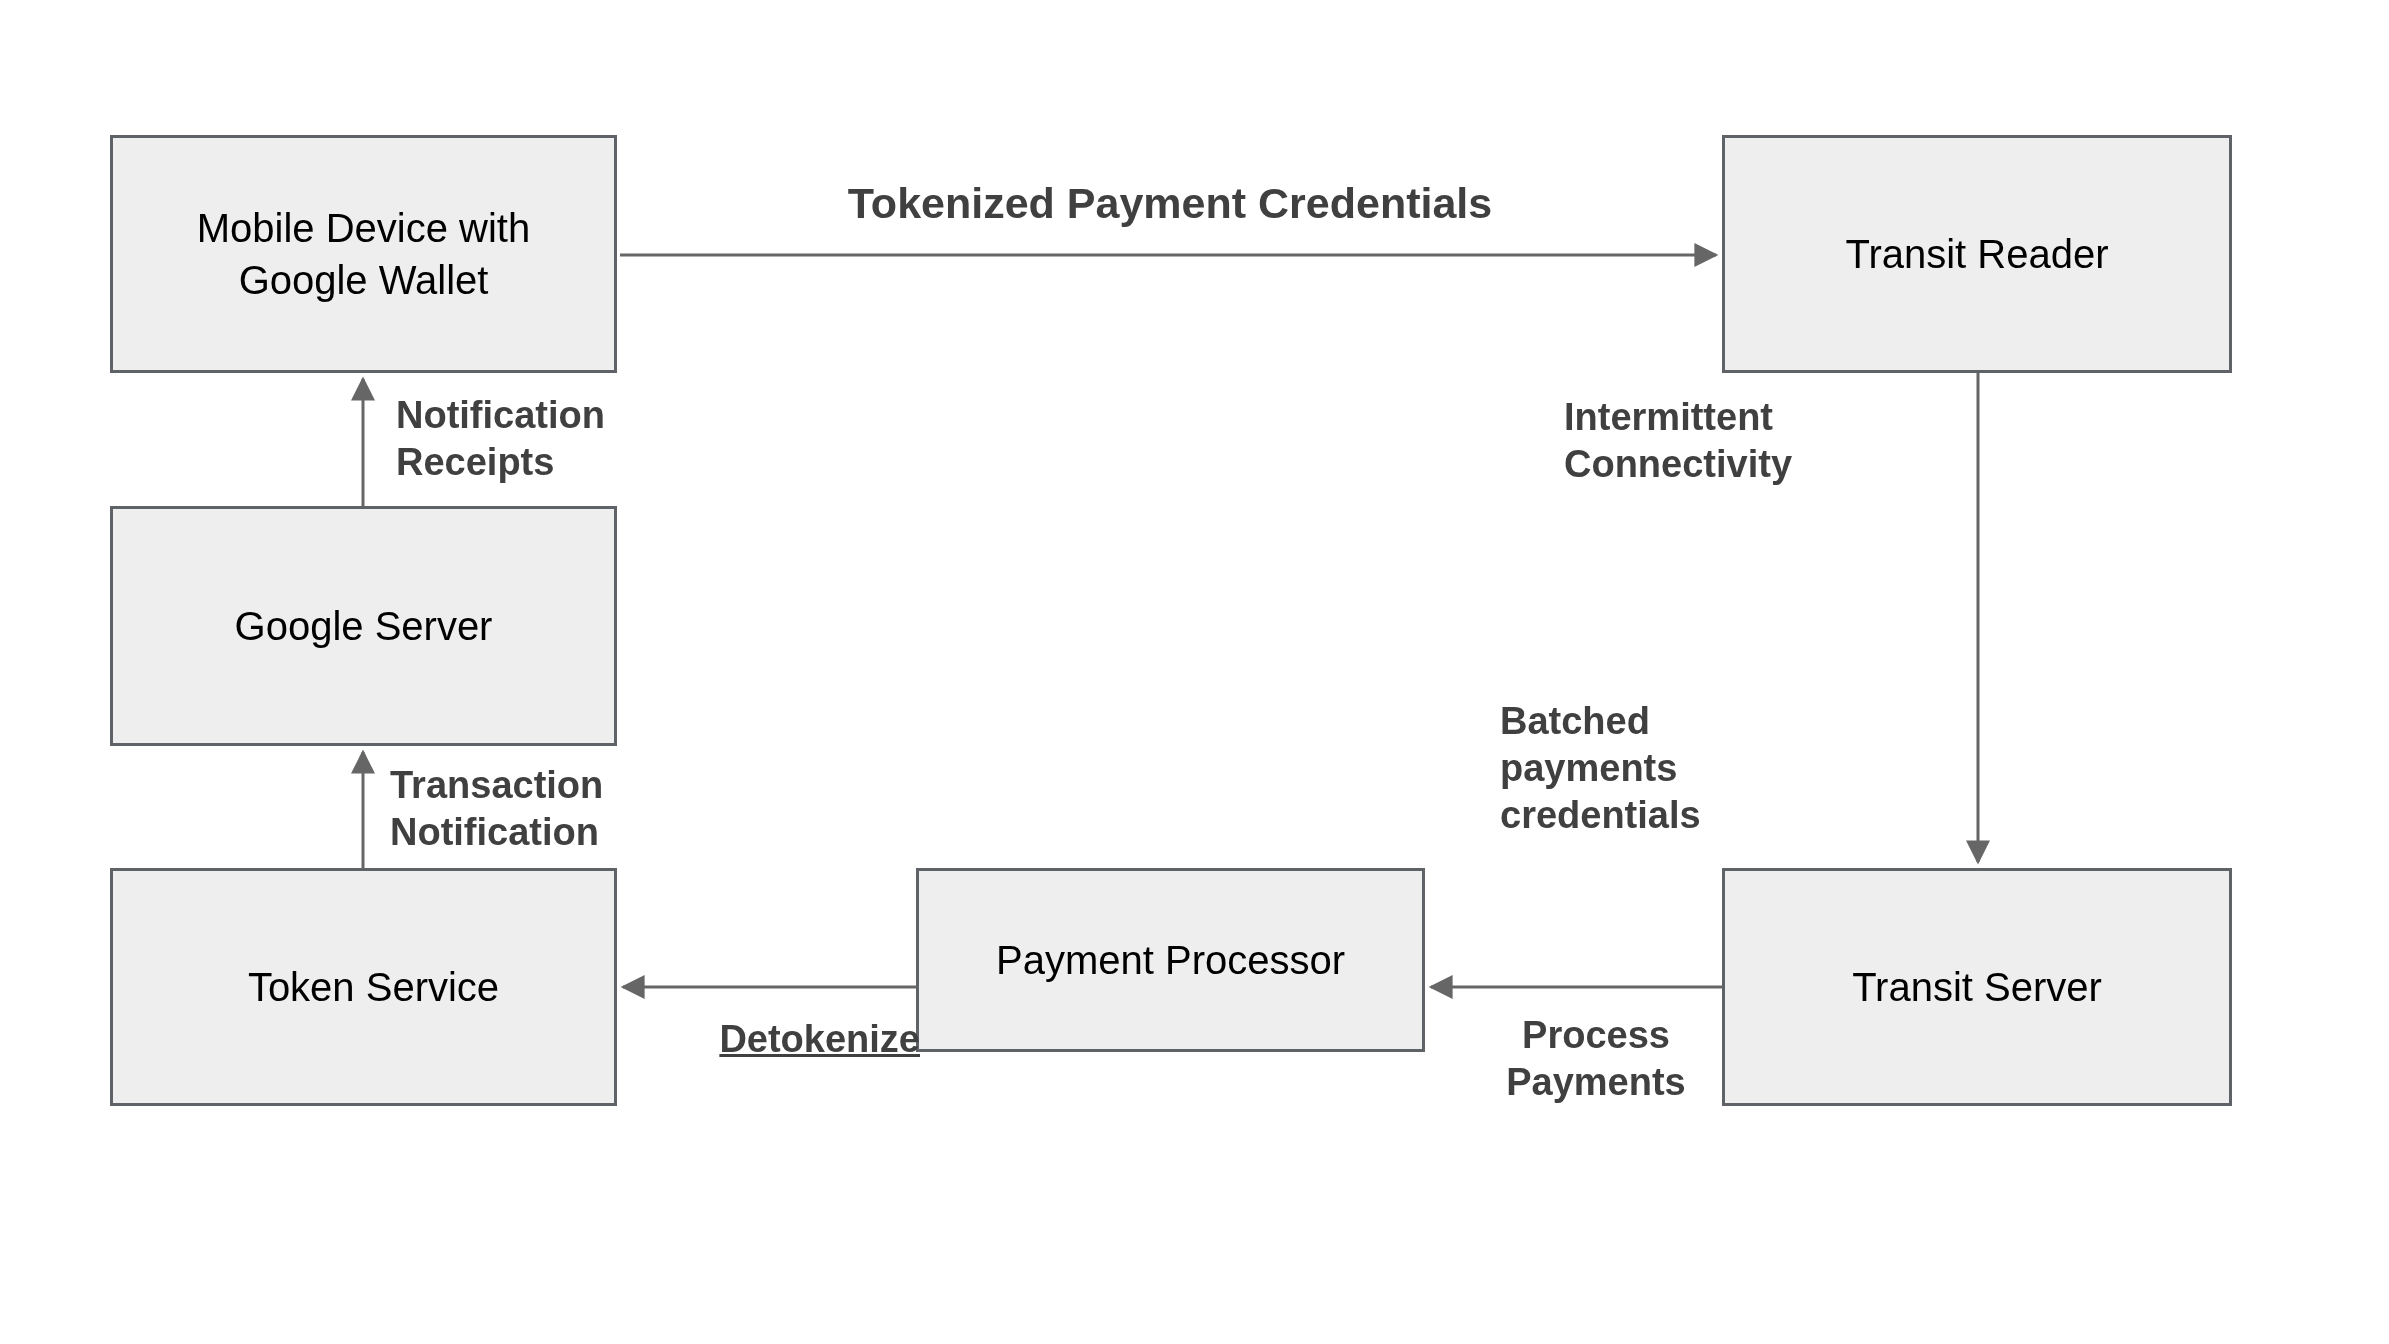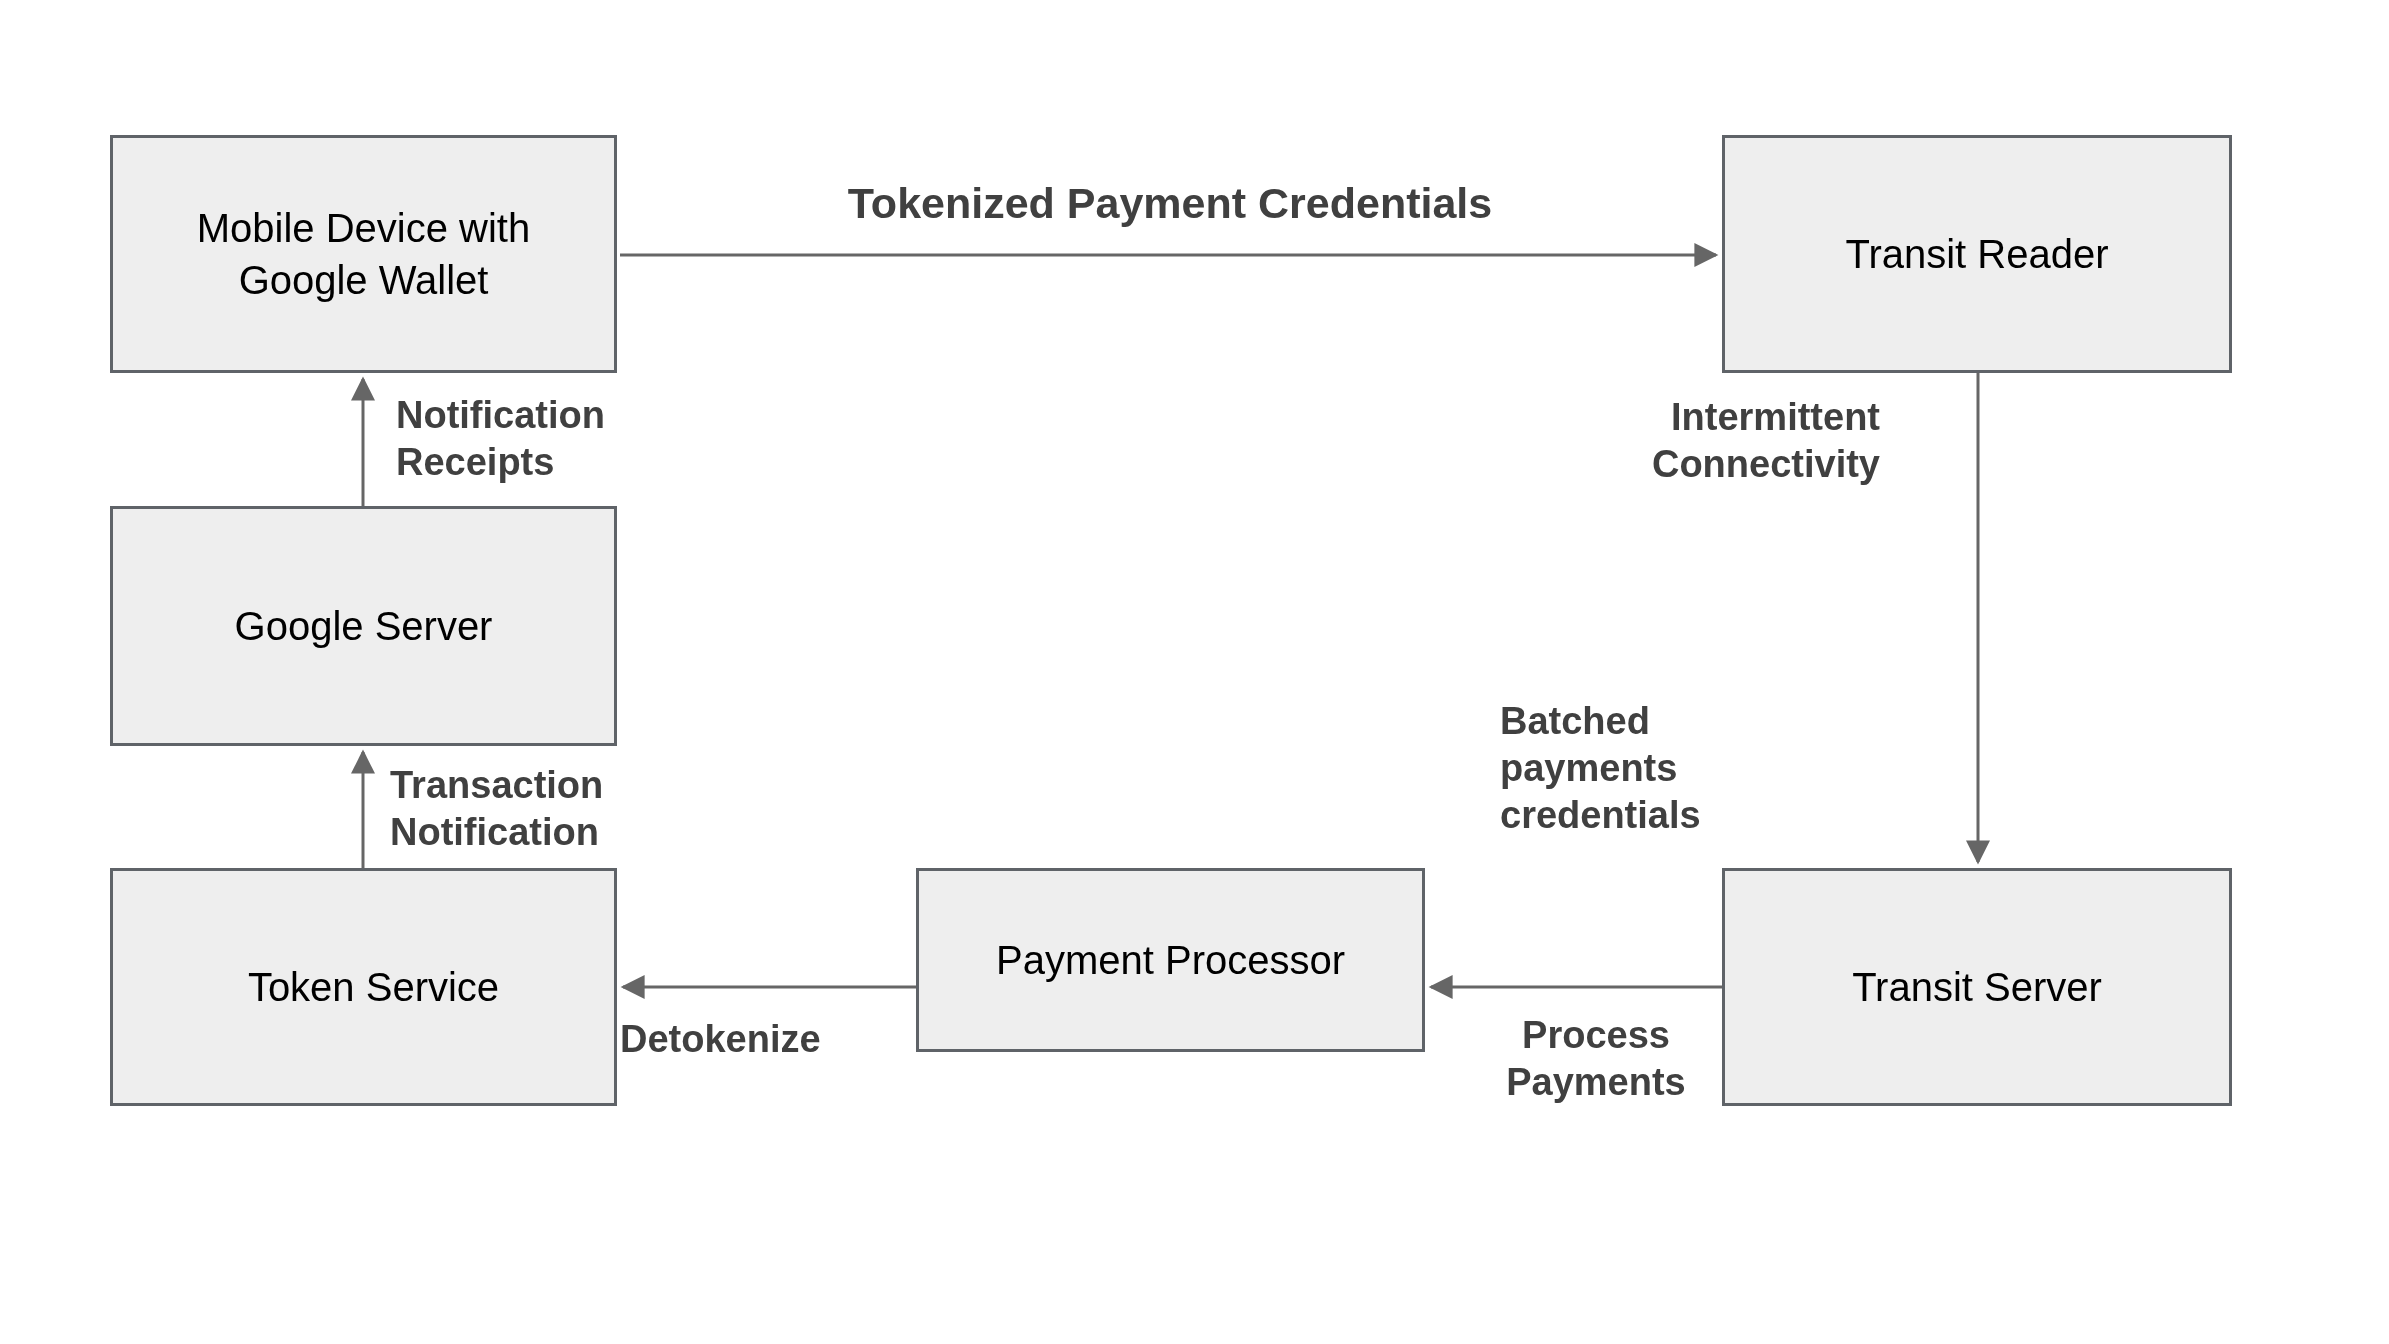--- a/index.html
+++ b/index.html
@@ -43,24 +43,24 @@
     font-weight: bold;
     color: #404040;
     font-size: 38px;
     line-height: 1.24;
     white-space: nowrap;
   }
   .edge-label span { display: block; }
   #lbl-tokenized    { left: 700px;  top: 178px;  width: 940px; text-align: center; font-size: 43px; line-height: 1.2; }
   #lbl-notification { left: 396px;  top: 392px;  text-align: left; }
   #lbl-transaction  { left: 390px;  top: 762px;  text-align: left; }
-  #lbl-intermittent { left: 1432px; top: 394px;  width: 448px; text-align: right; }
+  #lbl-intermittent { left: 1564px; top: 394px;  width: 448px; }
   #lbl-batched      { left: 1500px; top: 698px;  width: 448px; }
   #lbl-process      { left: 1446px; top: 1012px; width: 300px; text-align: center; }
-  #lbl-detokenize   { left: 620px;  top: 1016px; width: 300px; text-align: left; }
+  #lbl-detokenize   { left: 620px;  top: 1016px; width: 300px; text-align: right; text-decoration: underline; }
 </style>
 </head>
 <body>
 
 <div class="canvas">
 
   <svg class="arrows" viewBox="0 0 2389 1344" xmlns="http://www.w3.org/2000/svg">
     <defs>
       <marker id="ah" viewBox="0 0 10 10" refX="9" refY="5" markerWidth="9" markerHeight="8" orient="auto-start-reverse">
         <path d="M0,0 L10,5 L0,10 Z" fill="#666666"></path>

